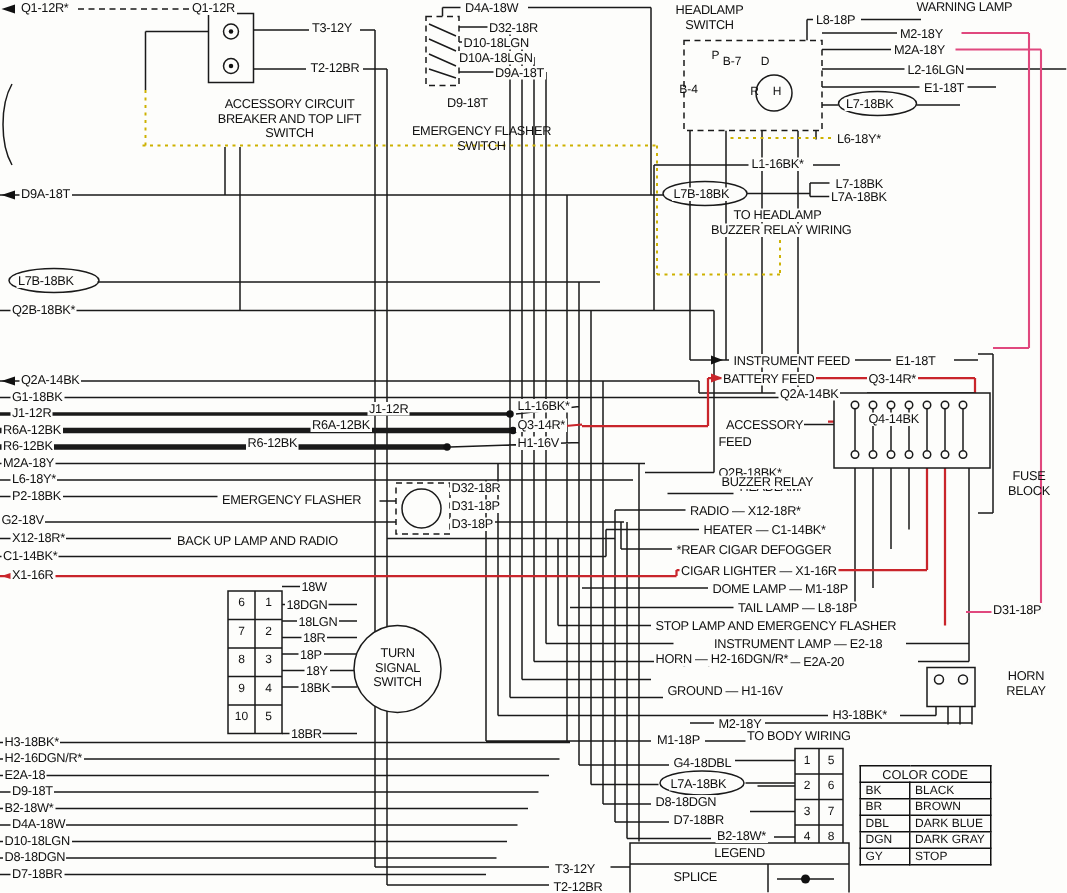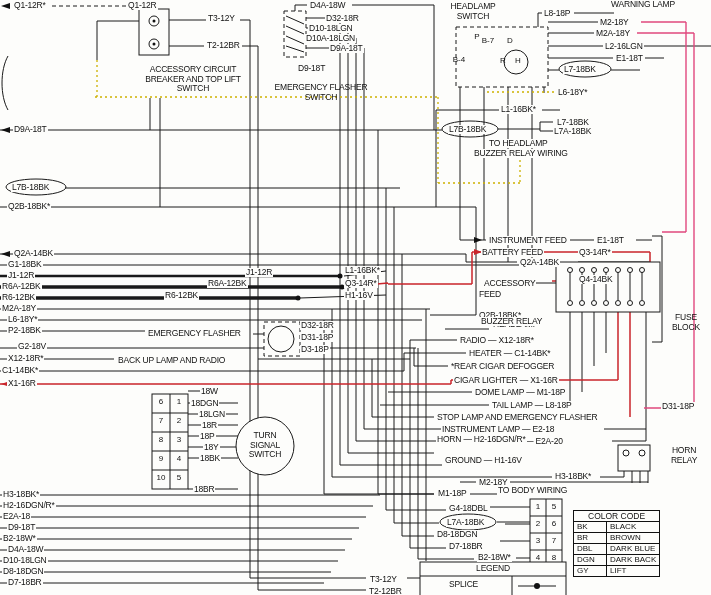--- a/index.html
+++ b/index.html
@@ -181,21 +181,21 @@
 <span class="lb" style="left:478px;top:311px">Q2B-18BK*</span>
 <span class="lb" style="left:492px;top:320px">HEADLAMP</span>
 <span class="lb" style="left:480px;top:317px">BUZZER RELAY</span>
 <span class="lb" style="left:459px;top:336px">RADIO — X12-18R*</span>
 <span class="lb" style="left:468px;top:349px">HEATER — C1-14BK*</span>
 <span class="lb" style="left:450px;top:362px">*REAR CIGAR DEFOGGER</span>
 <span class="lb" style="left:453px;top:376px">CIGAR LIGHTER — X1-16R</span>
 <span class="lb" style="left:474px;top:388px">DOME LAMP — M1-18P</span>
 <span class="lb" style="left:491px;top:401px">TAIL LAMP — L8-18P</span>
 <span class="lb" style="left:436px;top:413px">STOP LAMP AND EMERGENCY FLASHER</span>
-<span class="lb" style="left:441px;top:425px">INSTRUMENT LAMP — E2-18</span>
+<span class="lb" style="left:475px;top:425px">INSTRUMENT LAMP — E2-18</span>
 <span class="lb" style="left:444px;top:437px">INSTRUMENT LAMP — E2A-20</span>
 <span class="lb" style="left:436px;top:435px">HORN — H2-16DGN/R*</span>
 <span class="lb" style="left:444px;top:456px">GROUND — H1-16V</span>
 <span class="lb" style="left:554px;top:472px">H3-18BK*</span>
 <span class="lb" style="left:478px;top:478px">M2-18Y</span>
 
 <span class="lb" style="left:13px;top:1px">Q1-12R*</span>
 <span class="lb" style="left:127px;top:1px">Q1-12R</span>
 <span class="lb" style="left:207px;top:14px">T3-12Y</span>
 <span class="lb" style="left:206px;top:41px">T2-12BR</span>
@@ -223,21 +223,21 @@
 <span class="lb" style="left:11px;top:183px">L7B-18BK</span>
 <span class="lb" style="left:7px;top:202px">Q2B-18BK*</span>
 <span class="lb" style="left:13px;top:249px">Q2A-14BK</span>
 <span class="lb" style="left:7px;top:260px">G1-18BK</span>
 <span class="lb" style="left:7px;top:271px">J1-12R</span>
 <span class="lb" style="left:1px;top:282px">R6A-12BK</span>
 <span class="lb" style="left:1px;top:293px">R6-12BK</span>
 <span class="lb" style="left:1px;top:304px">M2A-18Y</span>
 <span class="lb" style="left:7px;top:315px">L6-18Y*</span>
 <span class="lb" style="left:7px;top:326px">P2-18BK</span>
-<span class="lb" style="left:17px;top:342px">G2-18V</span>
+<span class="lb" style="left:0;top:342px">G2-18V</span>
 <span class="lb" style="left:7px;top:354px">X12-18R*</span>
 <span class="lb" style="left:1px;top:366px">C1-14BK*</span>
 <span class="lb" style="left:7px;top:379px">X1-16R</span>
 <span class="lb" style="left:245px;top:268px">J1-12R</span>
 <span class="lb" style="left:207px;top:279px">R6A-12BK</span>
 <span class="lb" style="left:164px;top:291px">R6-12BK</span>
 <span class="lb" style="left:344px;top:266px">L1-16BK*</span>
 <span class="lb" style="left:344px;top:279px">Q3-14R*</span>
 <span class="lb" style="left:344px;top:291px">H1-16V</span>
 <span class="lb" style="left:147px;top:329px">EMERGENCY FLASHER</span>
@@ -286,22 +286,22 @@
   <tr>
           <td class="c1">BR</td>
           <td>BROWN</td>
         </tr>
   <tr>
           <td class="c1">DBL</td>
           <td>DARK BLUE</td>
         </tr>
   <tr>
           <td class="c1">DGN</td>
-          <td>DARK BACK</td>
+          <td>DARK GRAY</td>
         </tr>
   <tr>
           <td class="c1">GY</td>
-          <td>LIFT</td>
+          <td>STOP</td>
         </tr>
 </tbody>
     </table>
 
 </div>
 
 </body></html>

